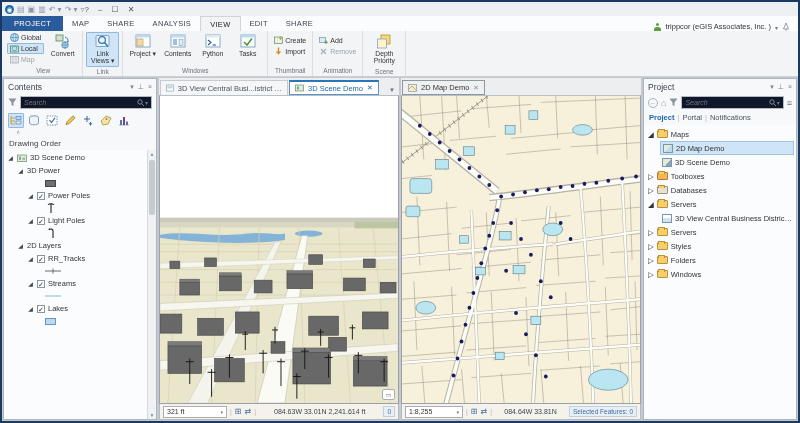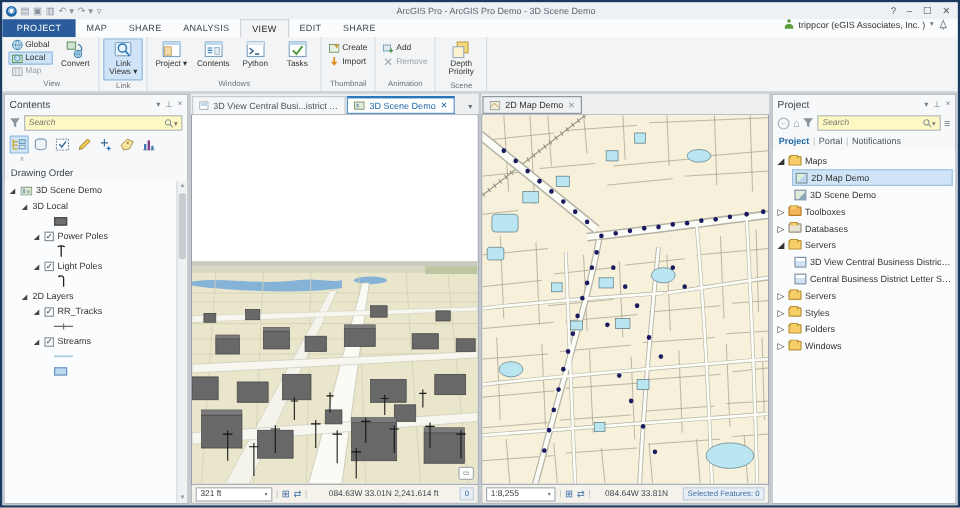--- a/index.html
+++ b/index.html
@@ -13,21 +13,21 @@
   .qat .qi, .qat .qg { color:#8a949e; font-size:8px; line-height:9px; }
   .title-text { flex:1; text-align:center; color:#5a6570; font-size:7.5px; }
   .winbtns { display:flex; gap:9px; padding-right:6px; color:#555; font-size:8px; }
   .winbtns span { cursor:default; }
 
   
   .ribbontabs { height:15px; background:#fbfcfd; display:flex; align-items:stretch; font-size:7.5px; flex:0 0 auto; }
   .rtab { display:flex; align-items:center; padding:0 9px; color:#3c4650; letter-spacing:.3px; }
   .rtab.backstage { background:#2a5c9c; color:#fff; padding:0 12px; }
   .rtab.active { background:#f3f4f5; border:1px solid #d0d4d8; border-bottom:none; color:#222; }
-  .rtabs-right { margin-left:auto; display:flex; align-items:flex-start; gap:4px; padding-right:8px; color:#333; }
+  .rtabs-right { margin-left:auto; display:flex; align-items:flex-end; gap:4px; padding-right:8px; color:#333; }
   .person { width:8px; height:8px; position:relative; }
   .person:before { content:""; position:absolute; left:2.5px; top:0; width:3px; height:3px; border-radius:50%; background:#5a9e3c; }
   .person:after { content:""; position:absolute; left:0.5px; top:3.5px; width:7px; height:4px; border-radius:3px 3px 0 0; background:#5a9e3c; }
   .caret { color:#777; font-size:6px; }
 
   
   .ribbon { height:46px; background:#f3f4f5; border-bottom:1px solid #ccd0d4; display:flex; align-items:stretch; padding-left:2px; flex:0 0 auto; }
   .rgroup { display:flex; flex-direction:column; border-right:1px solid #dbdee1; padding:1px 3px 0 3px; }
   .rgroup-body { flex:1; display:flex; align-items:flex-start; gap:2px; }
   .rgroup-label { text-align:center; font-size:6.5px; color:#6a737c; padding:1px 0 2px 0; }
@@ -40,21 +40,21 @@
   .bigbtn .blabel { margin-top:1px; }
   .icon16 { width:16px; height:15px; display:block; }
   .icon9 { width:9px; height:9px; display:block; }
 
   
   .main { flex:1; display:flex; gap:2px; padding:1px; background:#c3c9cf; min-height:0; }
   .panel { background:#f7f8f9; border:1px solid #aeb5bc; display:flex; flex-direction:column; min-height:0; }
   .panel-header { height:15px; display:flex; align-items:center; padding:0 4px; font-size:8.5px; color:#3c4650; flex:0 0 auto; }
   .panel-hicons { margin-left:auto; display:flex; gap:4px; color:#7a848e; font-size:7px; }
   .searchrow { display:flex; align-items:center; gap:3px; padding:2px 4px; flex:0 0 auto; }
-  .searchbox { flex:1; height:13px; background:#fef9c3; border:1px solid #b5bbc1; display:flex; align-items:center; padding:0 3px; }
+  .searchbox { flex:1; height:13px; background:#0f172a; border:1px solid #b5bbc1; display:flex; align-items:center; padding:0 3px; }
   .searchbox input { flex:1; border:none; outline:none; font-size:7px; font-style:italic; color:#888; background:transparent; width:10px; }
   .mag { flex:0 0 auto; }
   .tb-icons { display:flex; flex-wrap:wrap; gap:2px; padding:2px 4px 0 4px; flex:0 0 auto; }
   .tbi { width:16px; height:15px; display:flex; align-items:center; justify-content:center; border:1px solid transparent; border-radius:1px; }
   .tbi.sel { background:#cfe4f6; border-color:#8fb9de; }
   .chev { font-size:6px; color:#9aa4ad; padding:0 0 1px 12px; flex:0 0 auto; }
   .tree-heading { font-size:8px; color:#3c4650; padding:3px 5px 2px 5px; flex:0 0 auto; }
   .treewrap { position:relative; flex:1; min-height:0; overflow:hidden; background:#fbfcfd; }
   .tree { padding:1px 10px 1px 3px; }
   .trow { display:flex; align-items:center; gap:3px; height:13px; font-size:7.5px; color:#333; }
@@ -112,21 +112,20 @@
   <div class="titlebar">
     <div class="qat">
       <span class="logo">◉</span>
       <span class="qg">▤</span>
       <span class="qg">▣</span>
       <span class="qg">▥</span>
       <span class="qg">↶ ▾</span>
       <span class="qg">↷ ▾</span>
       <span class="qg">▿</span>
     </div>
-    <div class="title-text">ArcGIS Pro - ArcGIS Pro Demo - 3D Scene Demo</div>
     <div class="winbtns">
       <span>?</span>
       <span>–</span>
       <span>☐</span>
       <span>✕</span>
     </div>
   </div>
 
   <div class="ribbontabs">
     <div class="rtab backstage">PROJECT</div>
@@ -377,21 +376,21 @@
             <span class="exp">◢</span>
             <svg width="10" height="9" viewBox="0 0 10 9">
                 <rect x="0.5" y="2" width="9" height="6.5" fill="#dfecd8" stroke="#6a8a6a" stroke-width="0.7"></rect>
                 <rect x="2" y="3.5" width="2" height="3.5" fill="#8aa4b8"></rect>
                 <rect x="5.5" y="4.5" width="2.5" height="2.5" fill="#a8b8a0"></rect>
               </svg>
             <span>3D Scene Demo</span>
           </div>
           <div class="trow" style="padding-left:10px">
             <span class="exp">◢</span>
-            <span>3D Local</span>
+            <span>3D Power</span>
           </div>
           <div class="sym-row" style="padding-left:38px">
             <span class="swatch" style="background:#6f6f6f;border:1px solid #464646;"></span>
           </div>
           <div class="trow" style="padding-left:20px">
             <span class="exp">◢</span>
             <span class="cb">✓</span>
             <span>Power Poles</span>
           </div>
           <div class="sym-row" style="padding-left:38px">
@@ -427,20 +426,25 @@
           </div>
           <div class="trow" style="padding-left:20px">
             <span class="exp">◢</span>
             <span class="cb">✓</span>
             <span>Streams</span>
           </div>
           <div class="sym-row" style="padding-left:38px">
             <svg width="16" height="6" viewBox="0 0 16 6">
                 <path d="M0 3 H16" stroke="#a8cce0" stroke-width="1.4"></path>
               </svg>
+          </div>
+          <div class="trow" style="padding-left:20px">
+            <span class="exp">◢</span>
+            <span class="cb">✓</span>
+            <span>Lakes</span>
           </div>
           <div class="sym-row" style="padding-left:38px">
             <span class="swatch" style="background:#bcd9f0;border:1px solid #6a94c0;"></span>
           </div>
         </div>
         <div class="scroll">
           <span class="up">▲</span>
           <span class="thumb"></span>
           <span class="dn">▼</span>
         </div>
@@ -738,24 +742,20 @@
         </div>
         <div class="prow">
           <span class="exp">◢</span>
           <span class="folder"></span>
           <span>Servers</span>
         </div>
         <div class="prow" style="margin-left:14px">
           <span class="doc-ic layout"></span>
           <span class="ellip">3D View Central Business District Tabloid</span>
         </div>
-        <div class="prow" style="margin-left:14px">
-          <span class="doc-ic layout"></span>
-          <span class="ellip">Central Business District Letter Size</span>
-        </div>
         <div class="prow">
           <span class="exp c">▷</span>
           <span class="folder"></span>
           <span>Servers</span>
         </div>
         <div class="prow">
           <span class="exp c">▷</span>
           <span class="folder"></span>
           <span>Styles</span>
         </div>

